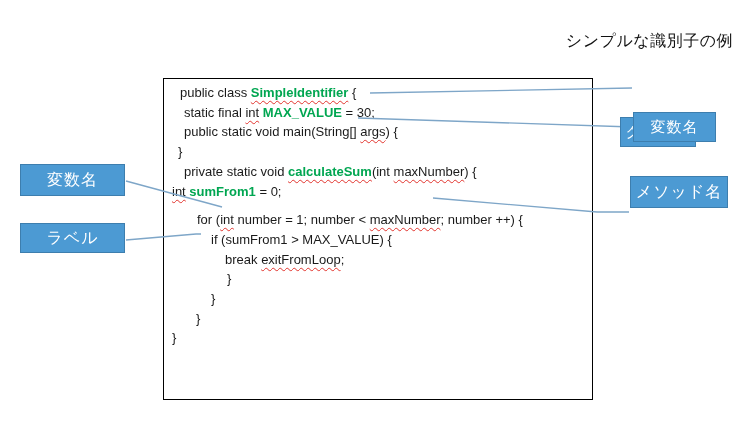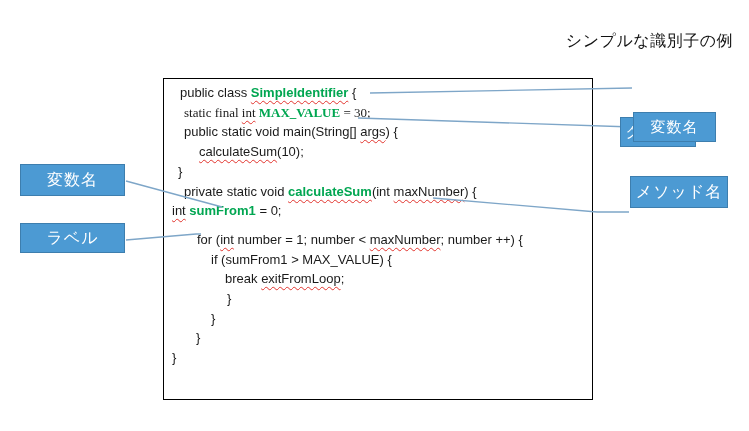--- a/index.html
+++ b/index.html
@@ -88,23 +88,22 @@
 </head>
 <body>
 
 <div class="stage">
 
   <div class="slide-title">シンプルな識別子の例</div>
 
   <div class="code-box">
     <div>
         <div class="code-line" style="padding-left: 8px;"><span class="seg-p">public class </span><span class="seg-gs">SimpleIdentifier</span><span class="seg-p"> {</span></div>
-        <div class="code-line" style="padding-left: 12px; font-family: Liberation Serif, serif;"><span class="seg-p">static final </span><span class="seg-rs">int</span><span class="seg-p"> </span><span class="seg-g">MAX_VALUE</span><span class="seg-p"> = 30;</span></div>
+        <div class="code-line" style="padding-left: 12px;"><span class="seg-p">static final </span><span class="seg-rs">int</span><span class="seg-p"> </span><span class="seg-g">MAX_VALUE</span><span class="seg-p"> = 30;</span></div>
         <div class="code-line" style="padding-left: 12px;"><span class="seg-p">public static void main(String[] </span><span class="seg-rs">args</span><span class="seg-p">) {</span></div>
-        <div class="code-line" style="padding-left: 27px;"><span class="seg-rs">calculateSum</span><span class="seg-p">(10);</span></div>
         <div class="code-line" style="padding-left: 6px;"><span class="seg-p">}</span></div>
         <div class="code-line" style="padding-left: 12px;"><span class="seg-p">private static void </span><span class="seg-gs">calculateSum</span><span class="seg-p">(int </span><span class="seg-rs">maxNumber</span><span class="seg-p">) {</span></div>
         <div class="code-line" style="padding-left: 0px;"><span class="seg-rs">int</span><span class="seg-p"> </span><span class="seg-g">sumFrom1</span><span class="seg-p"> = 0;</span></div>
         <div class="code-line" style="padding-left: 25px; margin-top: 9px;"><span class="seg-p">for (</span><span class="seg-rs">int</span><span class="seg-p"> number = 1; number &lt; </span><span class="seg-rs">maxNumber</span><span class="seg-p">; number ++) {</span></div>
         <div class="code-line" style="padding-left: 39px;"><span class="seg-p">if (sumFrom1 &gt; MAX_VALUE) {</span></div>
         <div class="code-line" style="padding-left: 53px;"><span class="seg-p">break </span><span class="seg-rs">exitFromLoop</span><span class="seg-p">;</span></div>
         <div class="code-line" style="padding-left: 55px;"><span class="seg-p">}</span></div>
         <div class="code-line" style="padding-left: 39px;"><span class="seg-p">}</span></div>
         <div class="code-line" style="padding-left: 24px;"><span class="seg-p">}</span></div>
         <div class="code-line" style="padding-left: 0px;"><span class="seg-p">}</span></div>

